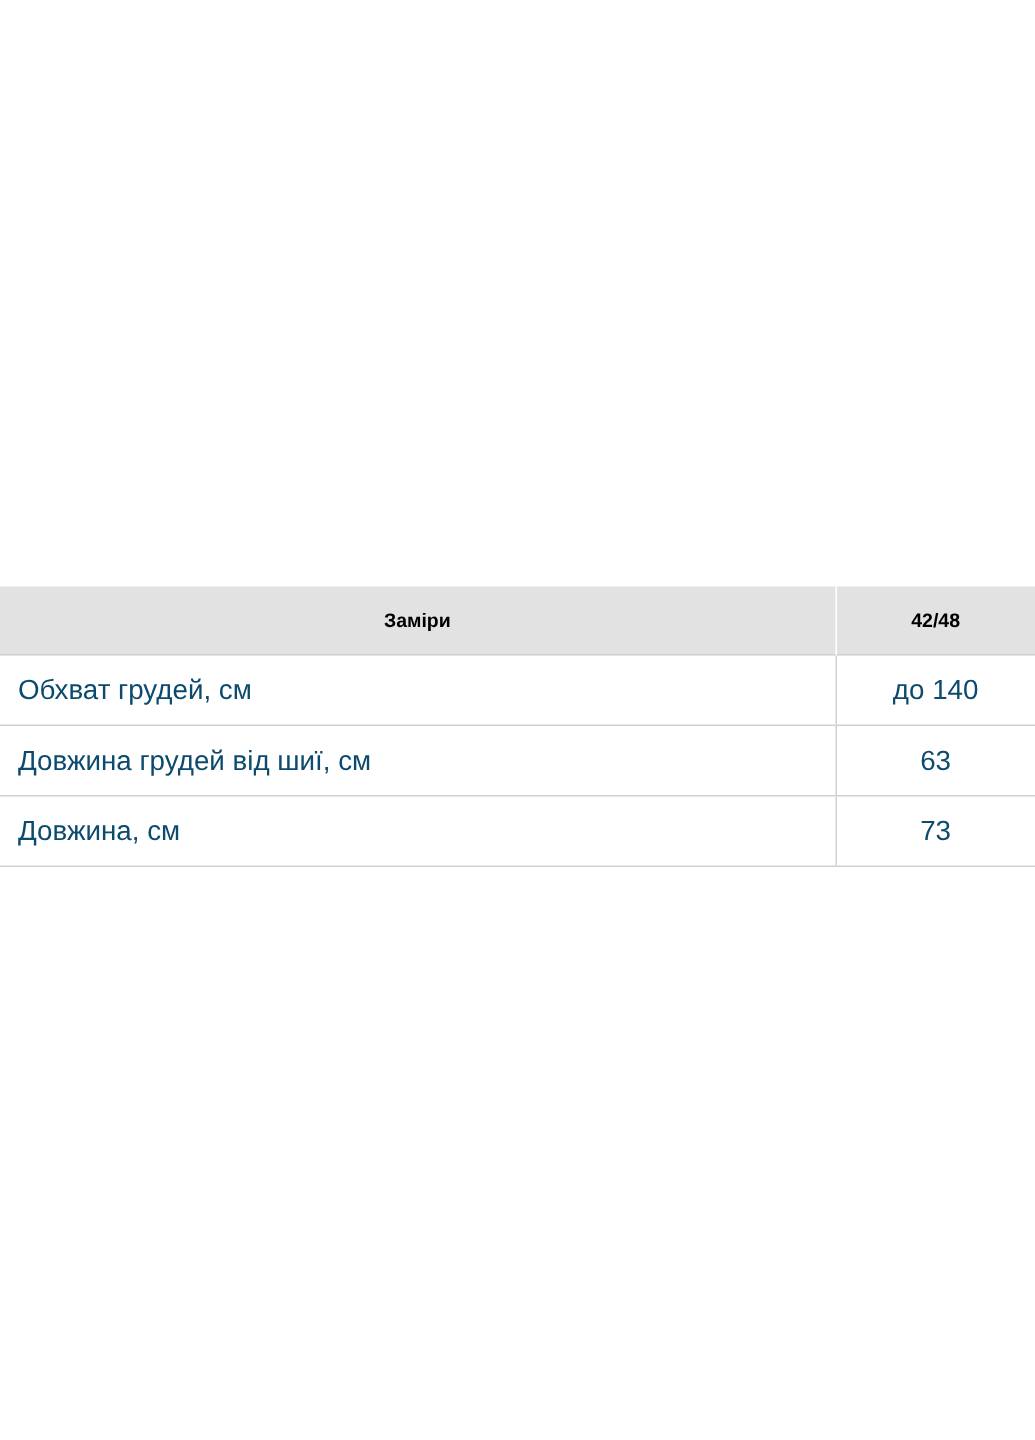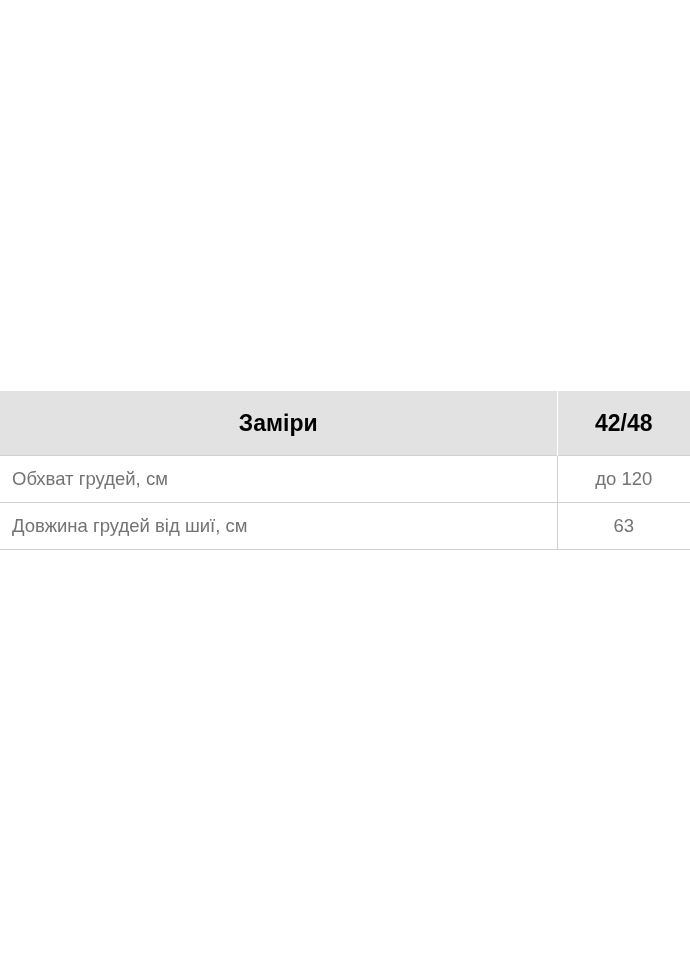--- a/index.html
+++ b/index.html
@@ -34,40 +34,40 @@
     border-collapse: collapse;
     width: 690px;
     table-layout: fixed;
   }
 
   table.size-table col.label-col { width: 557px; }
   table.size-table col.value-col { width: 133px; }
 
   table.size-table thead th {
     background: #e2e2e2;
-    font-size: 23px;
+    font-size: 13px;
     font-weight: bold;
     color: #000000;
-    height: 64px;
+    height: 45px;
     padding: 0 24px;
     vertical-align: middle;
     border: none;
   }
 
   table.size-table thead th.head-label {
     text-align: center;
   }
 
   table.size-table thead th.head-value {
     border-left: 1px solid #ffffff;
   }
 
   table.size-table tbody td {
     font-size: 18.5px;
-    color: #737373;
+    color: #0c4a6e;
     height: 46px;
     padding: 0 12px;
     vertical-align: middle;
     border-bottom: 1px solid #d0d0d0;
     background: #ffffff;
   }
 
   table.size-table tbody tr:first-child td {
     border-top: 1px solid #d0d0d0;
   }
@@ -94,23 +94,27 @@
       </colgroup>
       <thead>
         <tr>
           <th class="head-label">Заміри</th>
           <th class="head-value">42/48</th>
         </tr>
       </thead>
       <tbody>
         <tr>
           <td class="cell-label">Обхват грудей, см</td>
-          <td class="cell-value">до 120</td>
+          <td class="cell-value">до 140</td>
         </tr>
         <tr>
           <td class="cell-label">Довжина грудей від шиї, см</td>
           <td class="cell-value">63</td>
+        </tr>
+        <tr>
+          <td class="cell-label">Довжина, см</td>
+          <td class="cell-value">73</td>
         </tr>
       </tbody>
     </table>
   </div>
 
 </div>
 
 </body></html>

